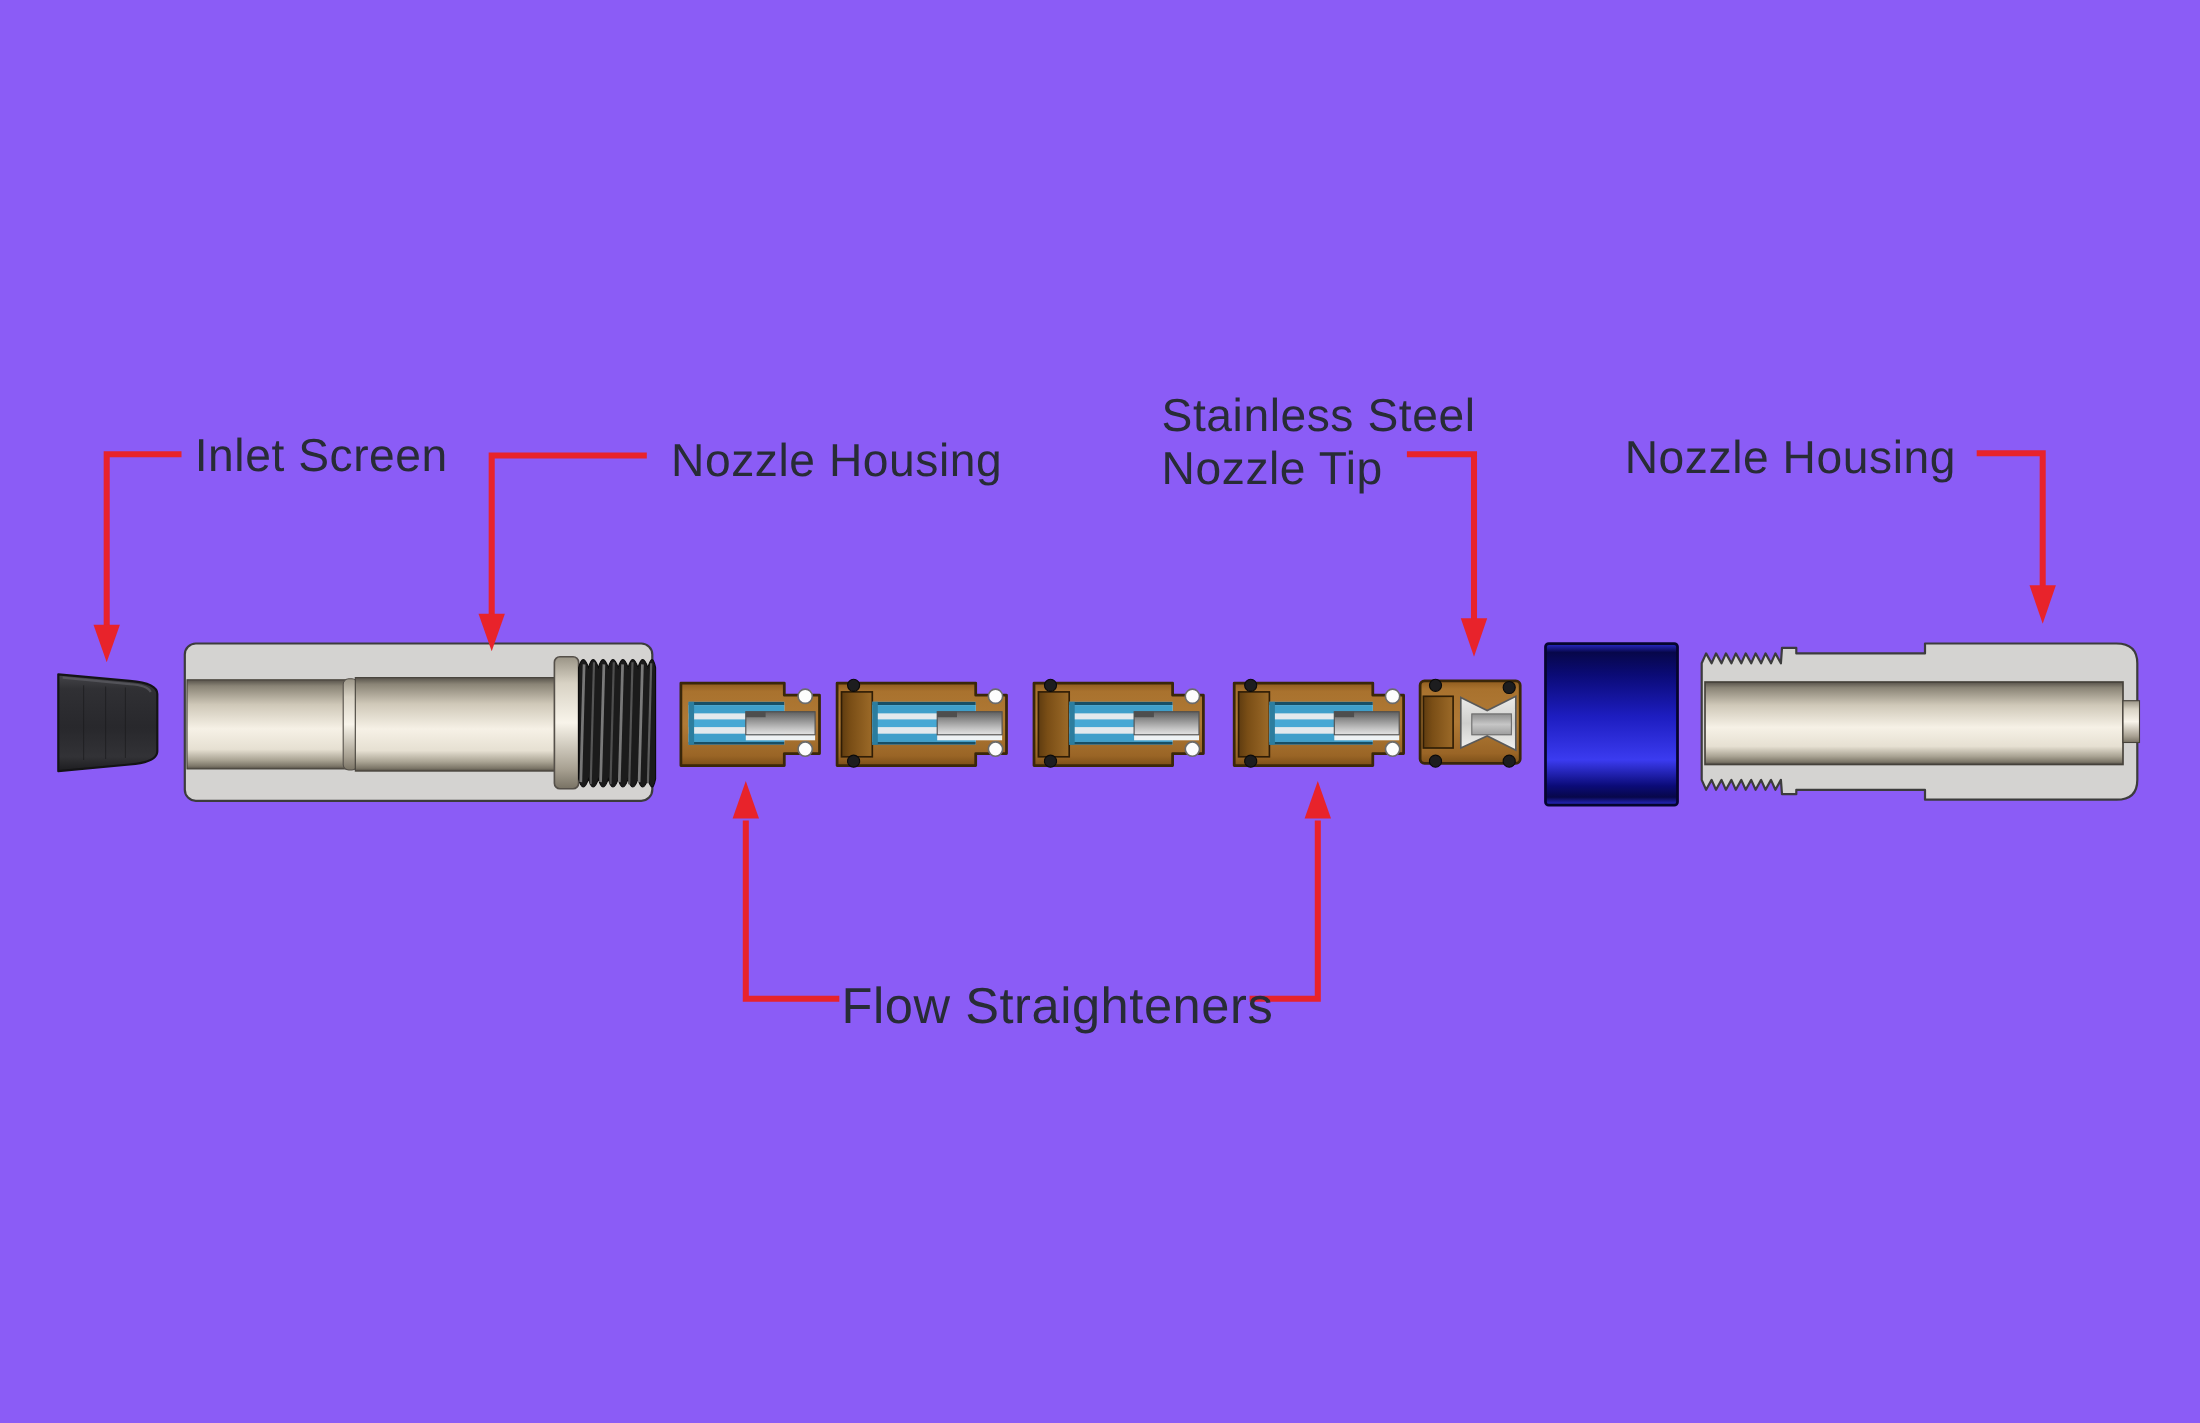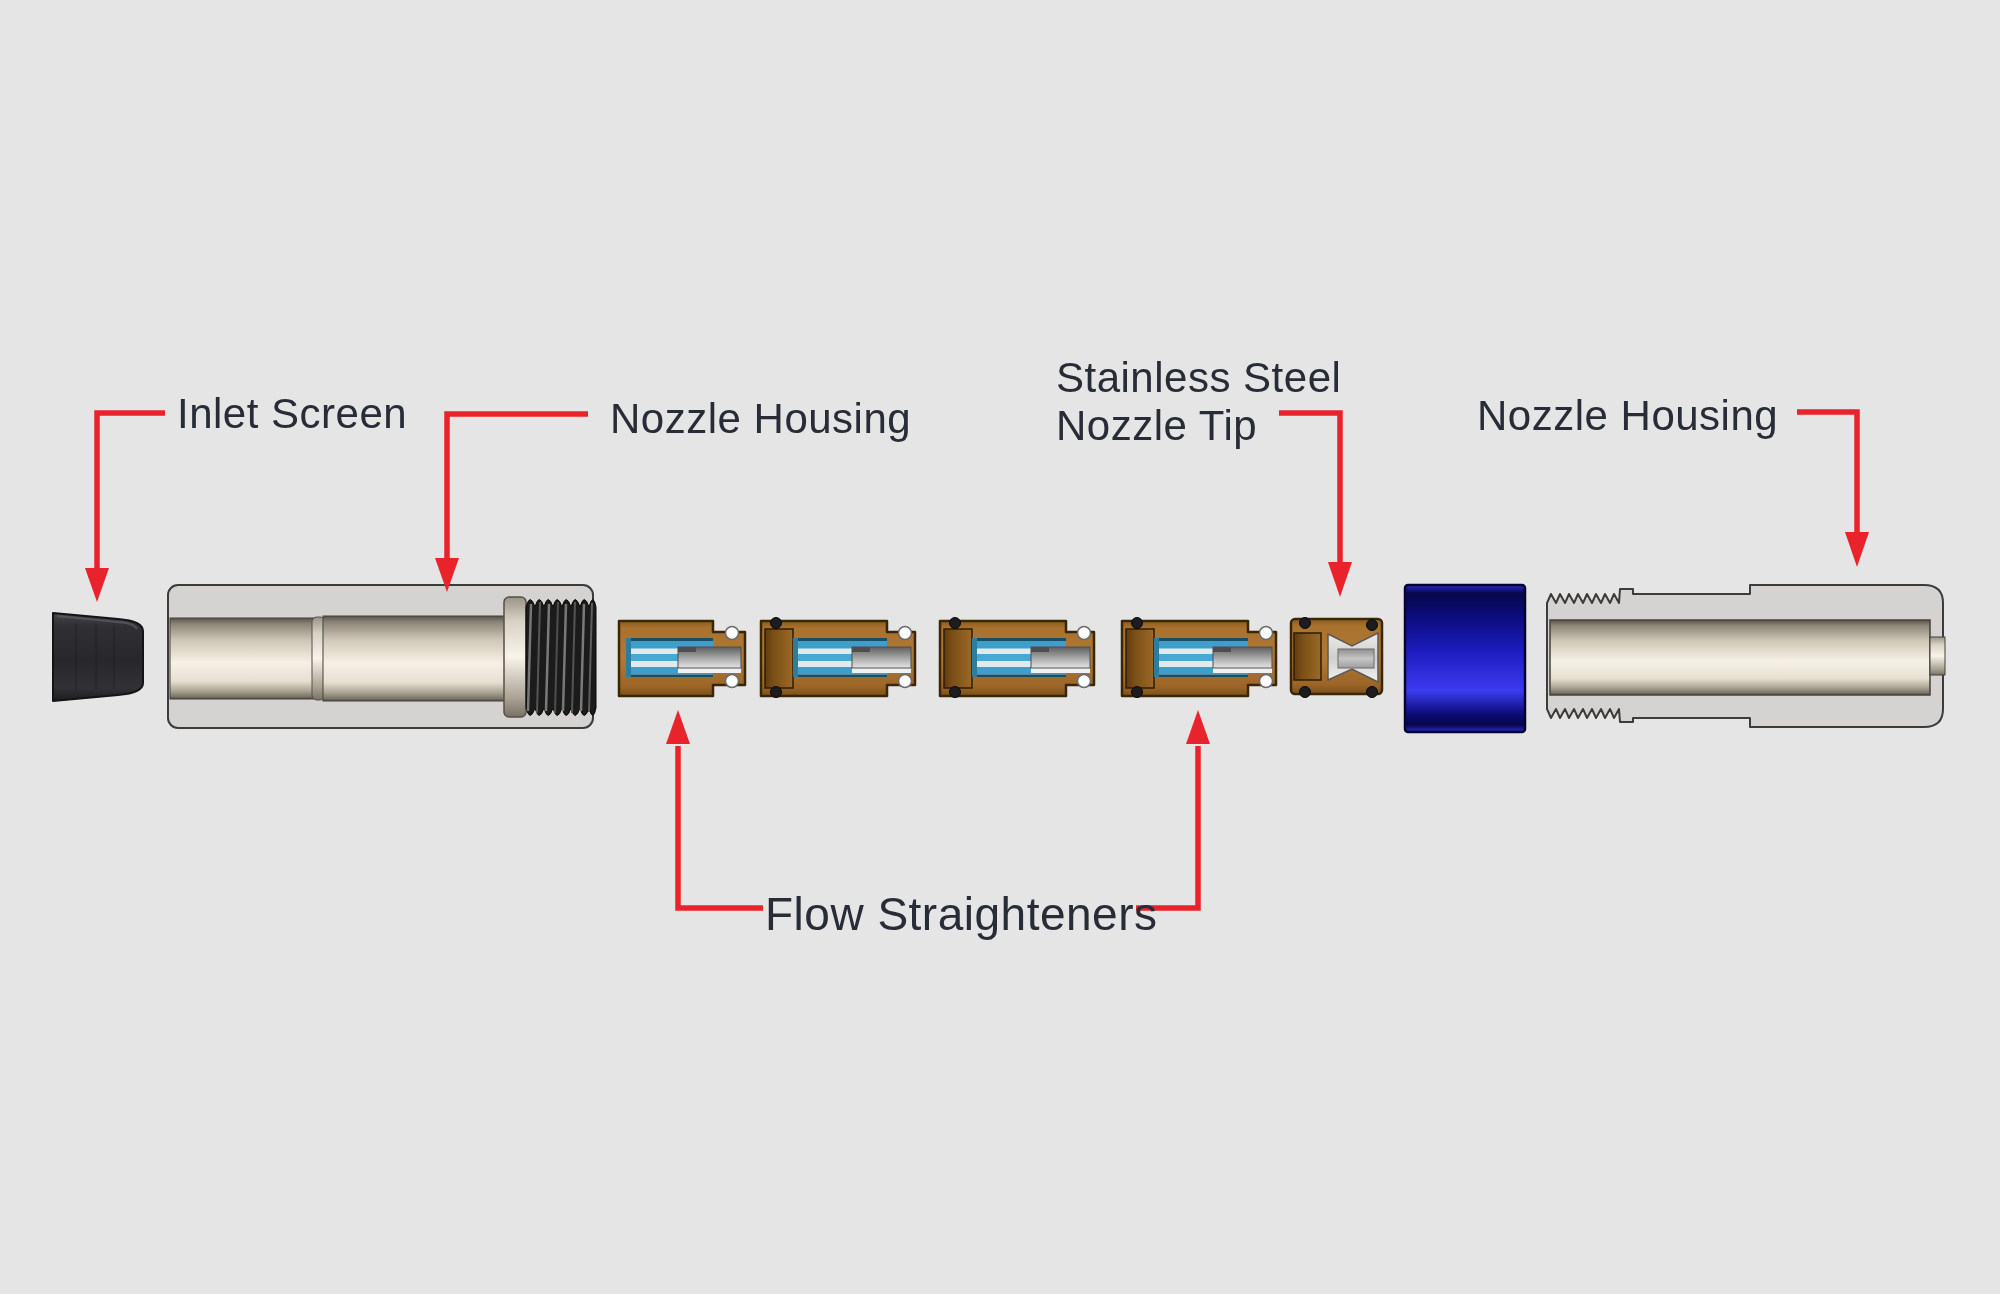--- a/index.html
+++ b/index.html
@@ -1,16 +1,16 @@
 <!DOCTYPE html>
 <html><head>
 <meta charset="utf-8">
 <style>
   html,body{margin:0;padding:0;background:#d4d3d1;}
-  .stage{position:relative;width:2000px;height:1294px;background:#e5e5e5;overflow:hidden;}
+  .stage{position:relative;width:2000px;height:1294px;background:#8b5cf6;overflow:hidden;}
   svg{position:absolute;left:0;top:0;}
   .lbl{font-family:"Liberation Sans",sans-serif;fill:#282c36;letter-spacing:.5px;}
   .lbl-sm{font-size:42px;}
   .lbl-lg{font-size:46px;}
   .arrow-line{stroke:#e8232b;stroke-width:5.5;fill:none;stroke-linejoin:miter;stroke-linecap:butt;}
   .arrow-head{fill:#e8232b;stroke:none;}
   .shell{fill:#d4d3d1;stroke:#3c3c3c;stroke-width:2;stroke-linejoin:round;}
   .brass{fill:url(#brassGrad);stroke:#3a270a;stroke-width:2.5;stroke-linejoin:round;}
   .oring-w{fill:#fdfdfd;stroke:#6b6b6b;stroke-width:1.5;}
   .oring-b{fill:#1d1d1f;stroke:#0a0a0a;stroke-width:1;}

